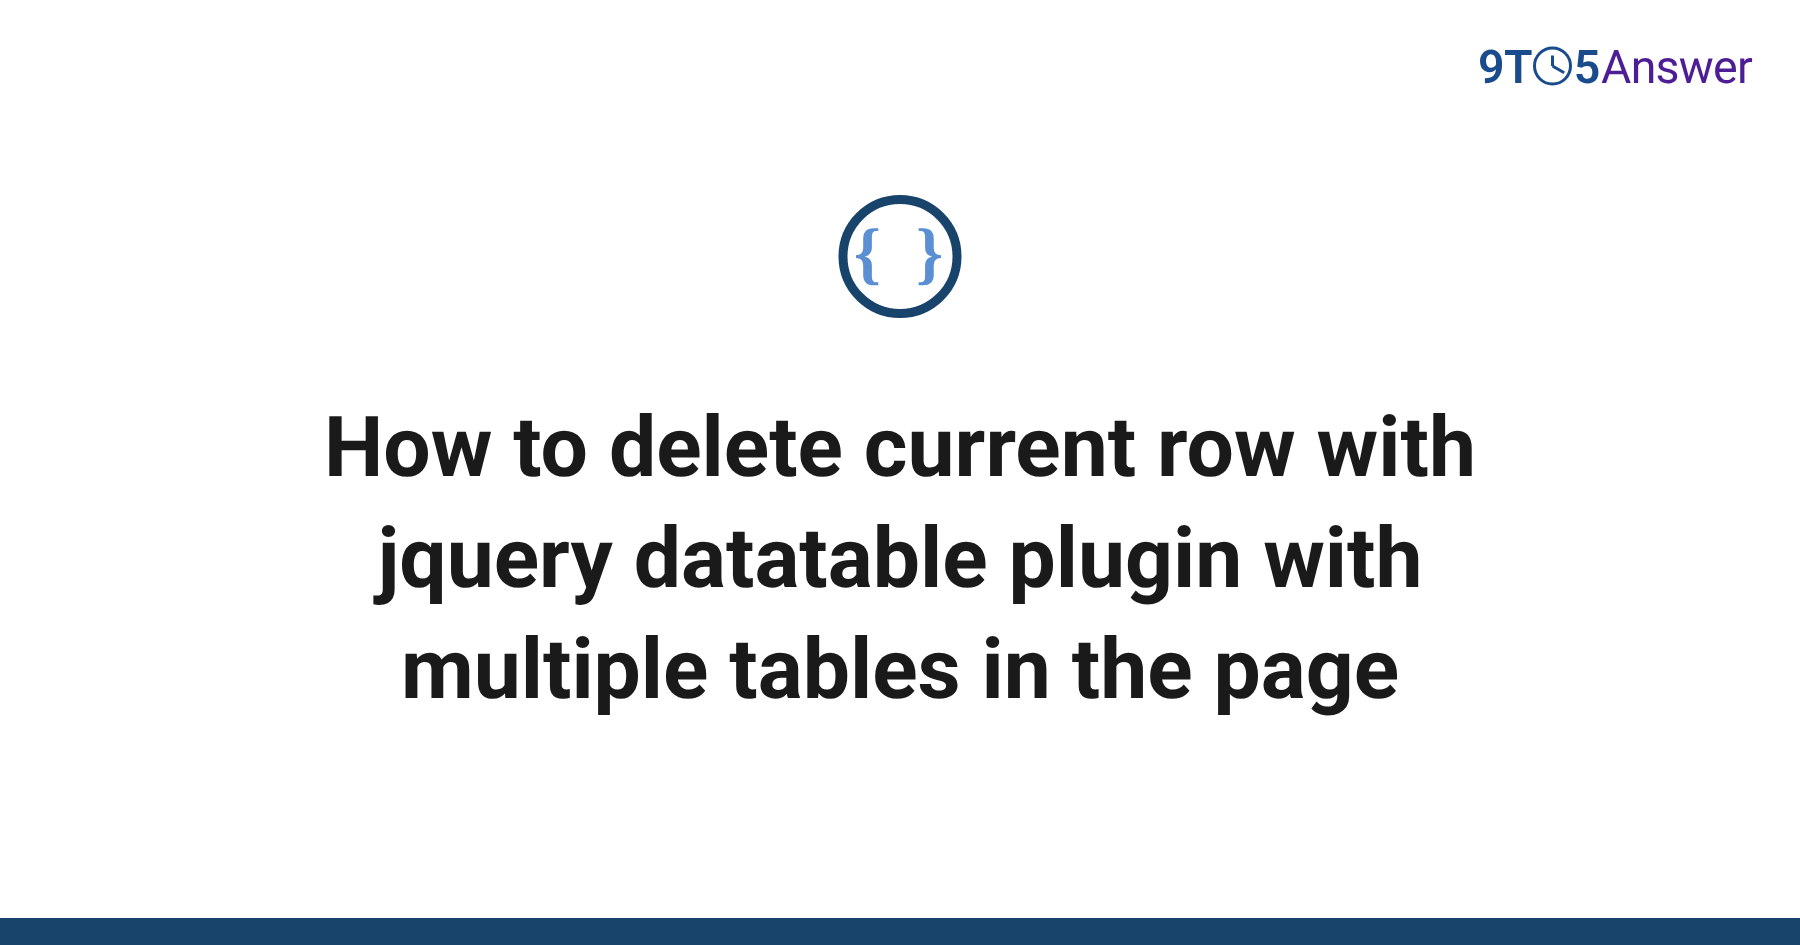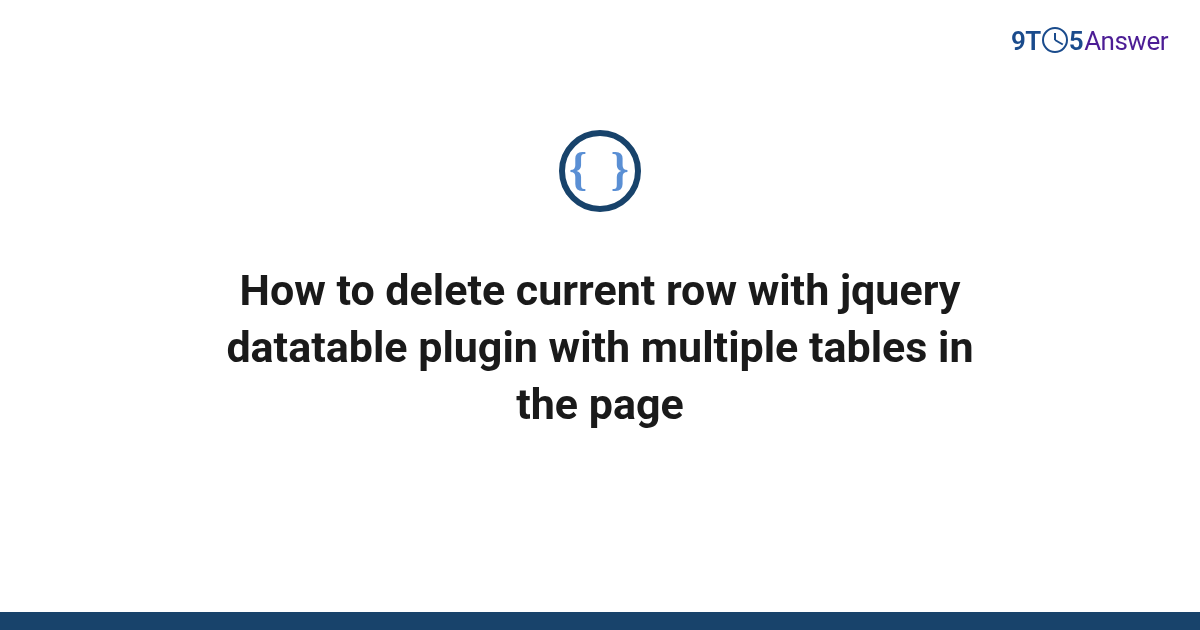--- a/index.html
+++ b/index.html
@@ -12,21 +12,21 @@
       height: 630px;
       background: #ffffff;
       font-family: -apple-system, BlinkMacSystemFont, "Segoe UI", Roboto, Helvetica, Arial, sans-serif;
       position: relative;
       overflow: hidden;
     }
     .logo {
       position: absolute;
       top: 26px;
       right: 32px;
-      font-size: 26px;
+      font-size: 31px;
       font-weight: 500;
       letter-spacing: -0.5px;
       display: flex;
       align-items: center;
     }
     .logo-9t {
       color: #1a4b8c;
       font-weight: 600;
     }
     .logo-clock {
@@ -101,21 +101,21 @@
       font-weight: 700;
       color: #5a8fd4;
       letter-spacing: 6px;
       line-height: 1;
       font-family: Georgia, serif;
       position: relative;
       top: -2px;
       left: 2px;
     }
     .title {
-      font-size: 43px;
+      font-size: 56px;
       font-weight: 700;
       color: #1a1a1a;
       text-align: center;
       line-height: 1.32;
       max-width: 880px;
       padding: 0 40px;
     }
     .footer-bar {
       position: absolute;
       bottom: 0;

